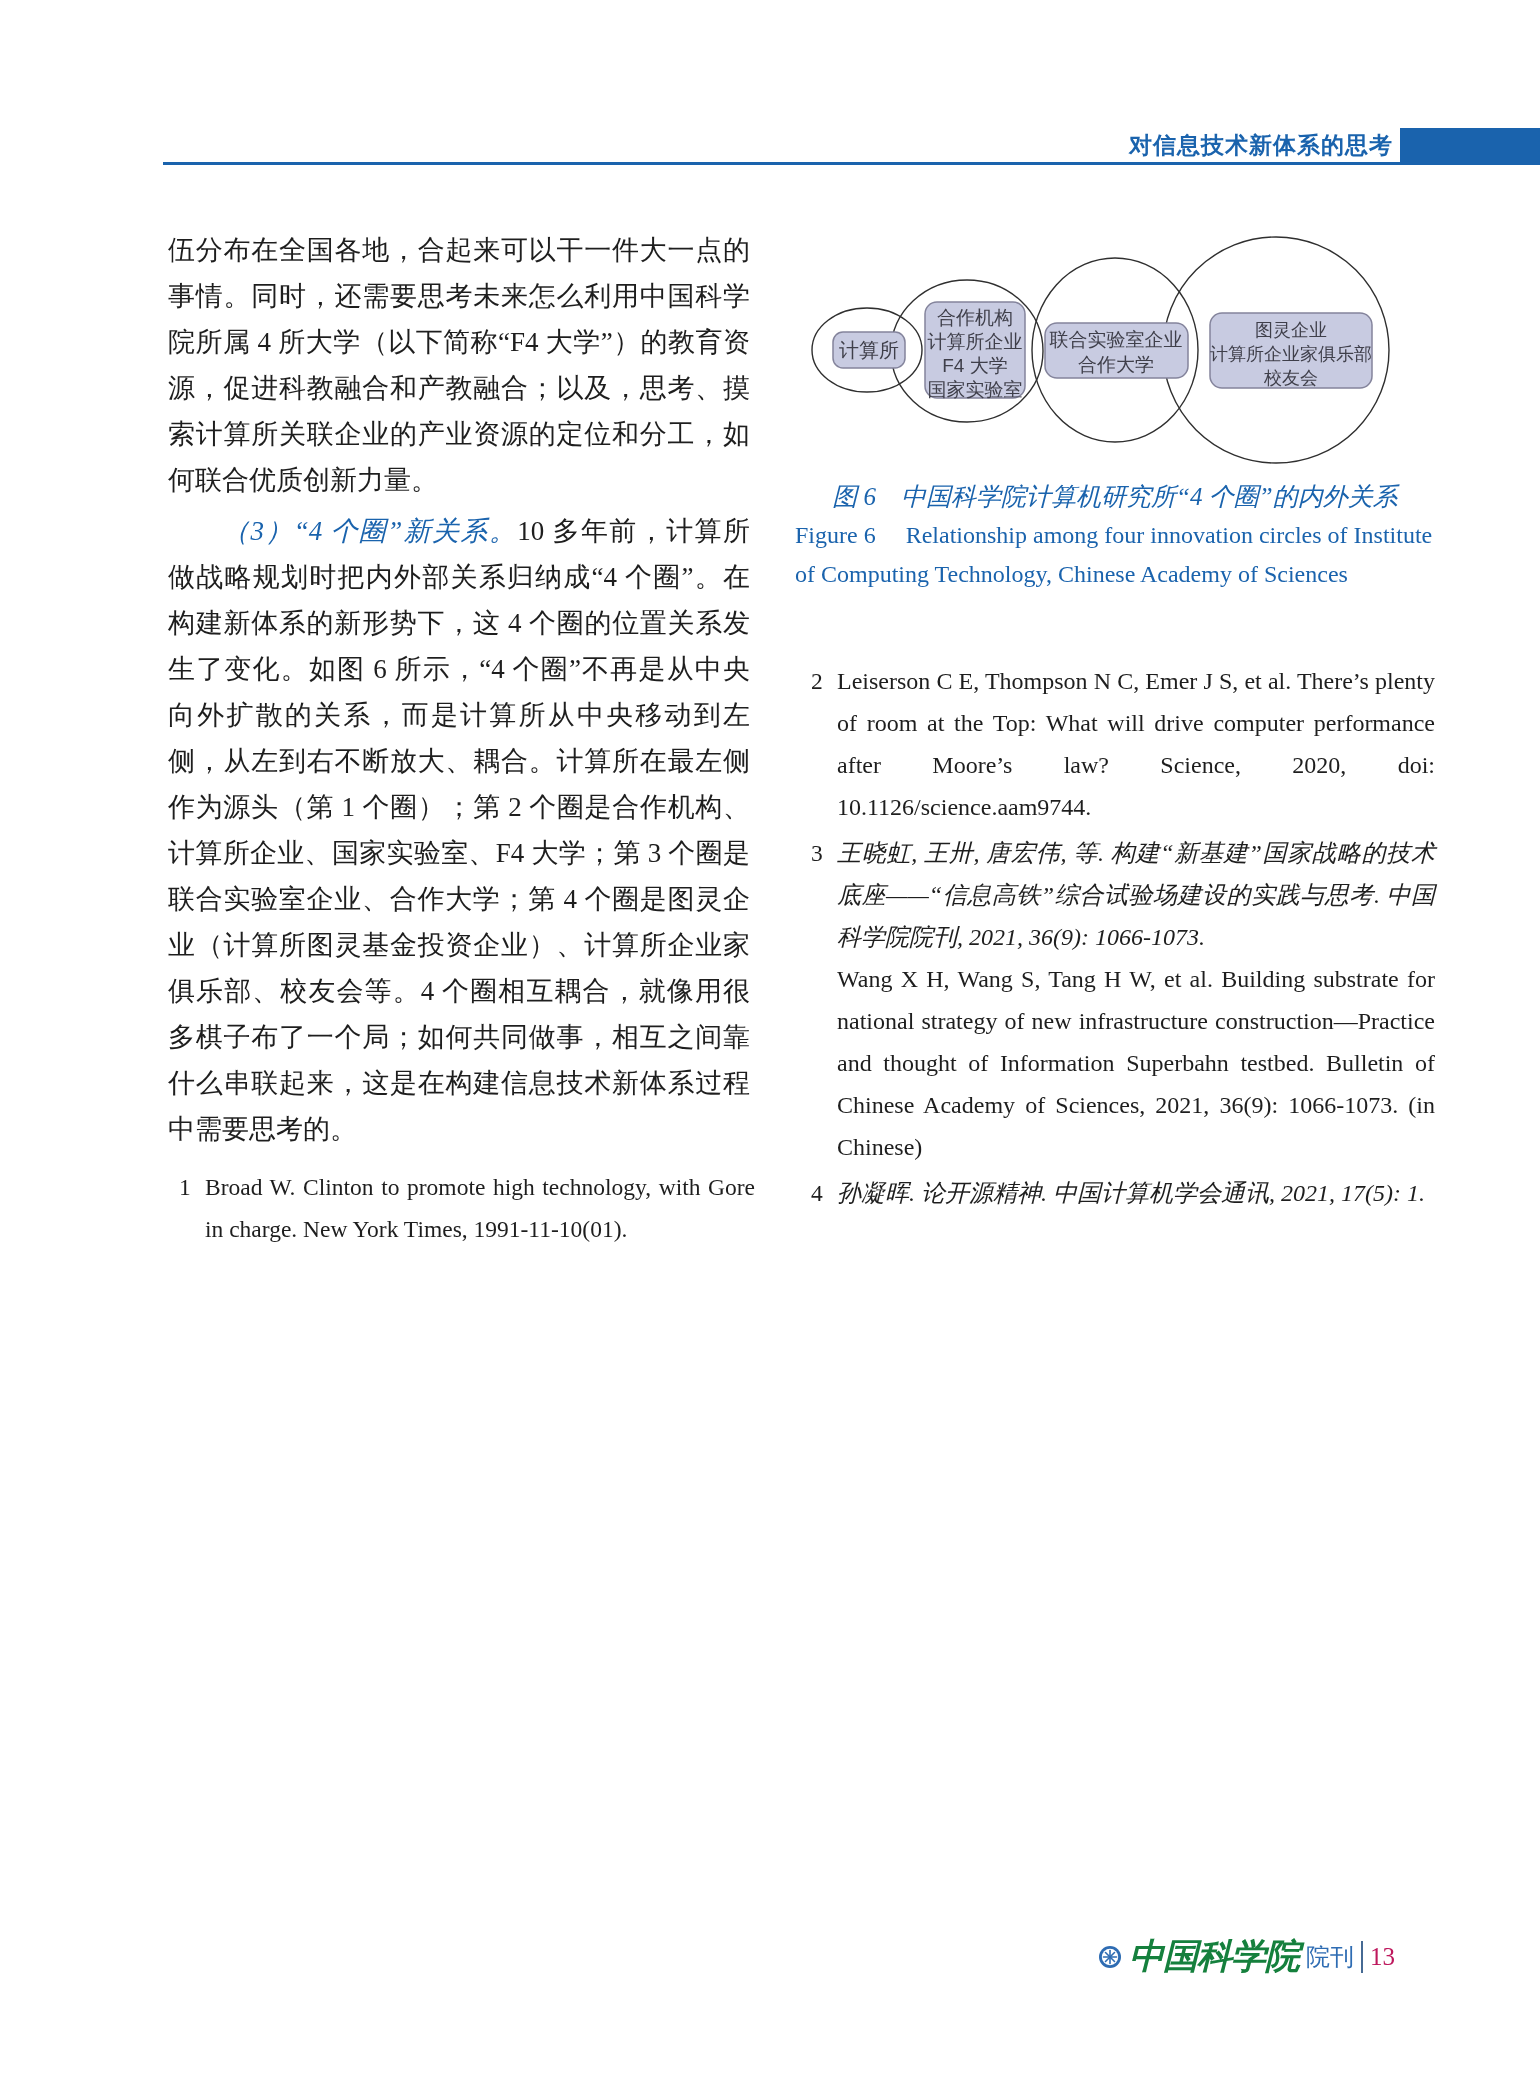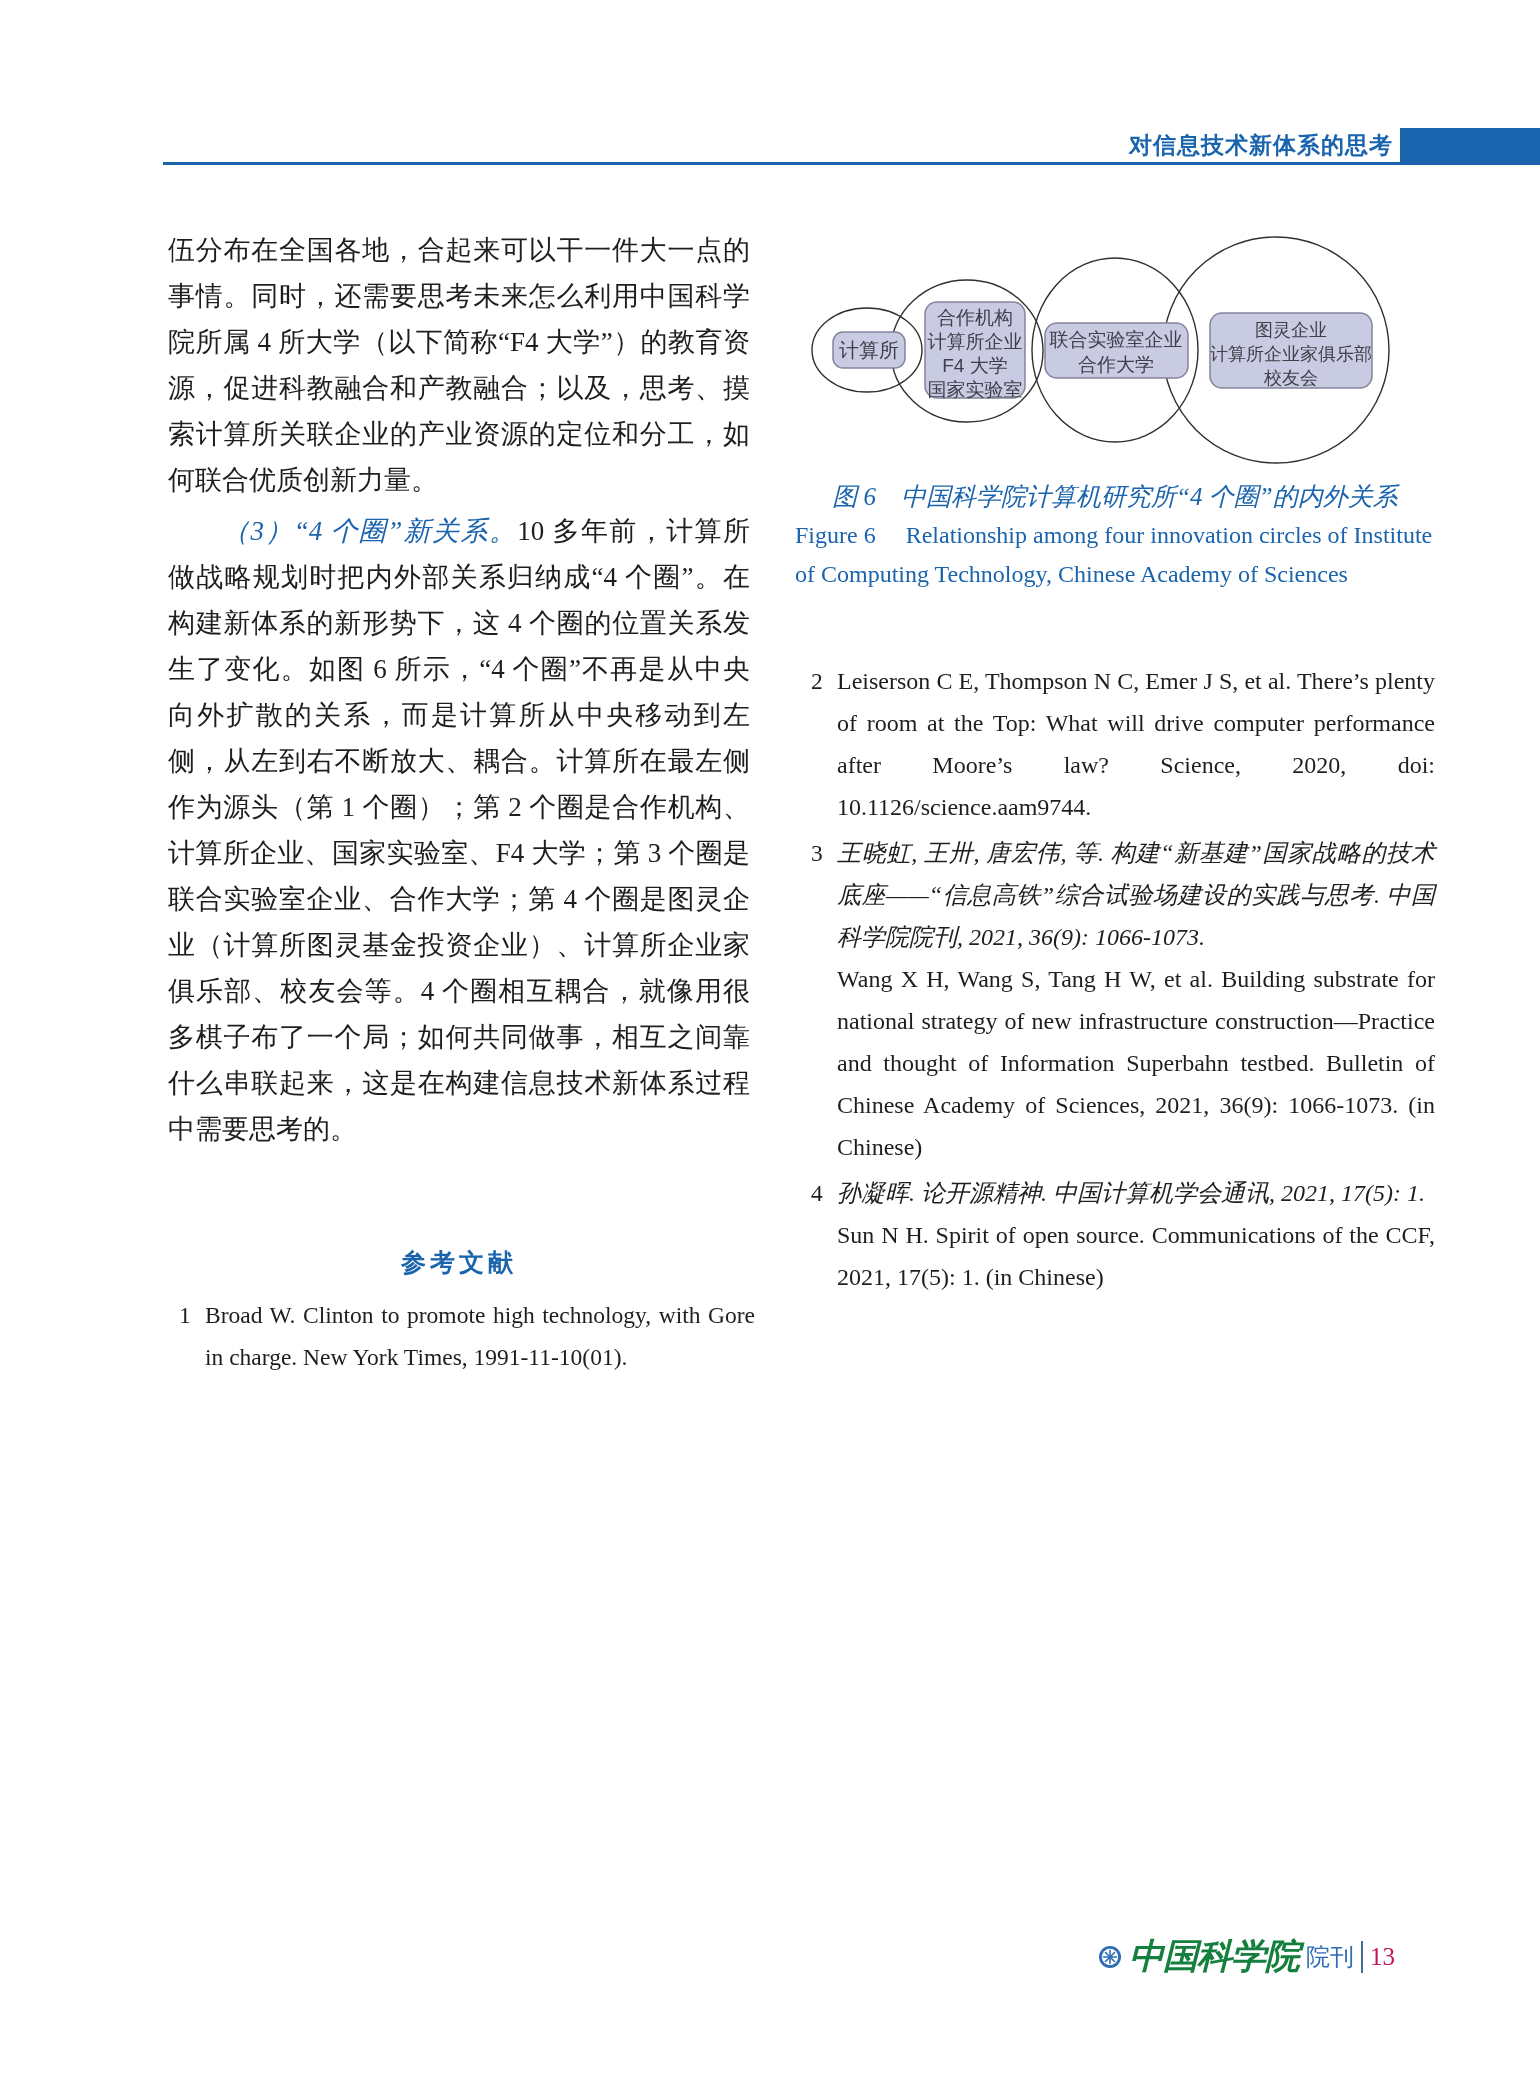--- a/index.html
+++ b/index.html
@@ -104,21 +104,20 @@
 <div class="page">
 
   <div class="running-head">对信息技术新体系的思考</div>
   <div class="head-block"></div>
   <div class="head-rule"></div>
 
   <div class="col-left">
     <p>伍分布在全国各地，合起来可以干一件大一点的事情。同时，还需要思考未来怎么利用中国科学院所属 4 所大学（以下简称“F4 大学”）的教育资源，促进科教融合和产教融合；以及，思考、摸索计算所关联企业的产业资源的定位和分工，如何联合优质创新力量。</p>
     <p class="para-indent"><span class="lead-kai">（3）“4 个圈”新关系。</span><span>10 多年前，计算所做战略规划时把内外部关系归纳成“4 个圈”。在构建新体系的新形势下，这 4 个圈的位置关系发生了变化。如图 6 所示，“4 个圈”不再是从中央向外扩散的关系，而是计算所从中央移动到左侧，从左到右不断放大、耦合。计算所在最左侧作为源头（第 1 个圈）；第 2 个圈是合作机构、计算所企业、国家实验室、F4 大学；第 3 个圈是联合实验室企业、合作大学；第 4 个圈是图灵企业（计算所图灵基金投资企业）、计算所企业家俱乐部、校友会等。4 个圈相互耦合，就像用很多棋子布了一个局；如何共同做事，相互之间靠什么串联起来，这是在构建信息技术新体系过程中需要思考的。</span></p>
 
-    <div class="refs-heading">参考文献</div>
 
     <div class="ref-list">
       <div class="ref-item">
         <span class="ref-num">1</span>
         <p>Broad W. Clinton to promote high technology, with Gore in charge. New York Times, 1991-11-10(01).</p>
       </div>
     </div>
   </div>
 
   <div class="col-right">
@@ -161,21 +160,20 @@
 
       <div class="ref-item">
         <span class="ref-num">3</span>
         <p class="ref-zh">王晓虹, 王卅, 唐宏伟, 等. 构建“新基建”国家战略的技术底座——“信息高铁”综合试验场建设的实践与思考. 中国科学院院刊, 2021, 36(9): 1066-1073.</p>
         <p>Wang X H, Wang S, Tang H W, et al. Building substrate for national strategy of new infrastructure construction—Practice and thought of Information Superbahn testbed. Bulletin of Chinese Academy of Sciences, 2021, 36(9): 1066-1073. (in Chinese)</p>
       </div>
 
       <div class="ref-item">
         <span class="ref-num">4</span>
         <p class="ref-zh">孙凝晖. 论开源精神. 中国计算机学会通讯, 2021, 17(5): 1.</p>
-        <p>Sun N H. Spirit of open source. Communications of the CCF, 2021, 17(5): 1. (in Chinese)</p>
       </div>
 
     </div>
   </div>
 
   <div class="footer">
     <svg class="cas-emblem" viewBox="0 0 24 24" xmlns="http://www.w3.org/2000/svg">
       <circle cx="12" cy="12" r="11" fill="#2e6cb3"></circle>
       <circle cx="12" cy="12" r="8.2" fill="#ffffff"></circle>
       <g stroke="#2e6cb3" stroke-width="1.6" stroke-linecap="round">

